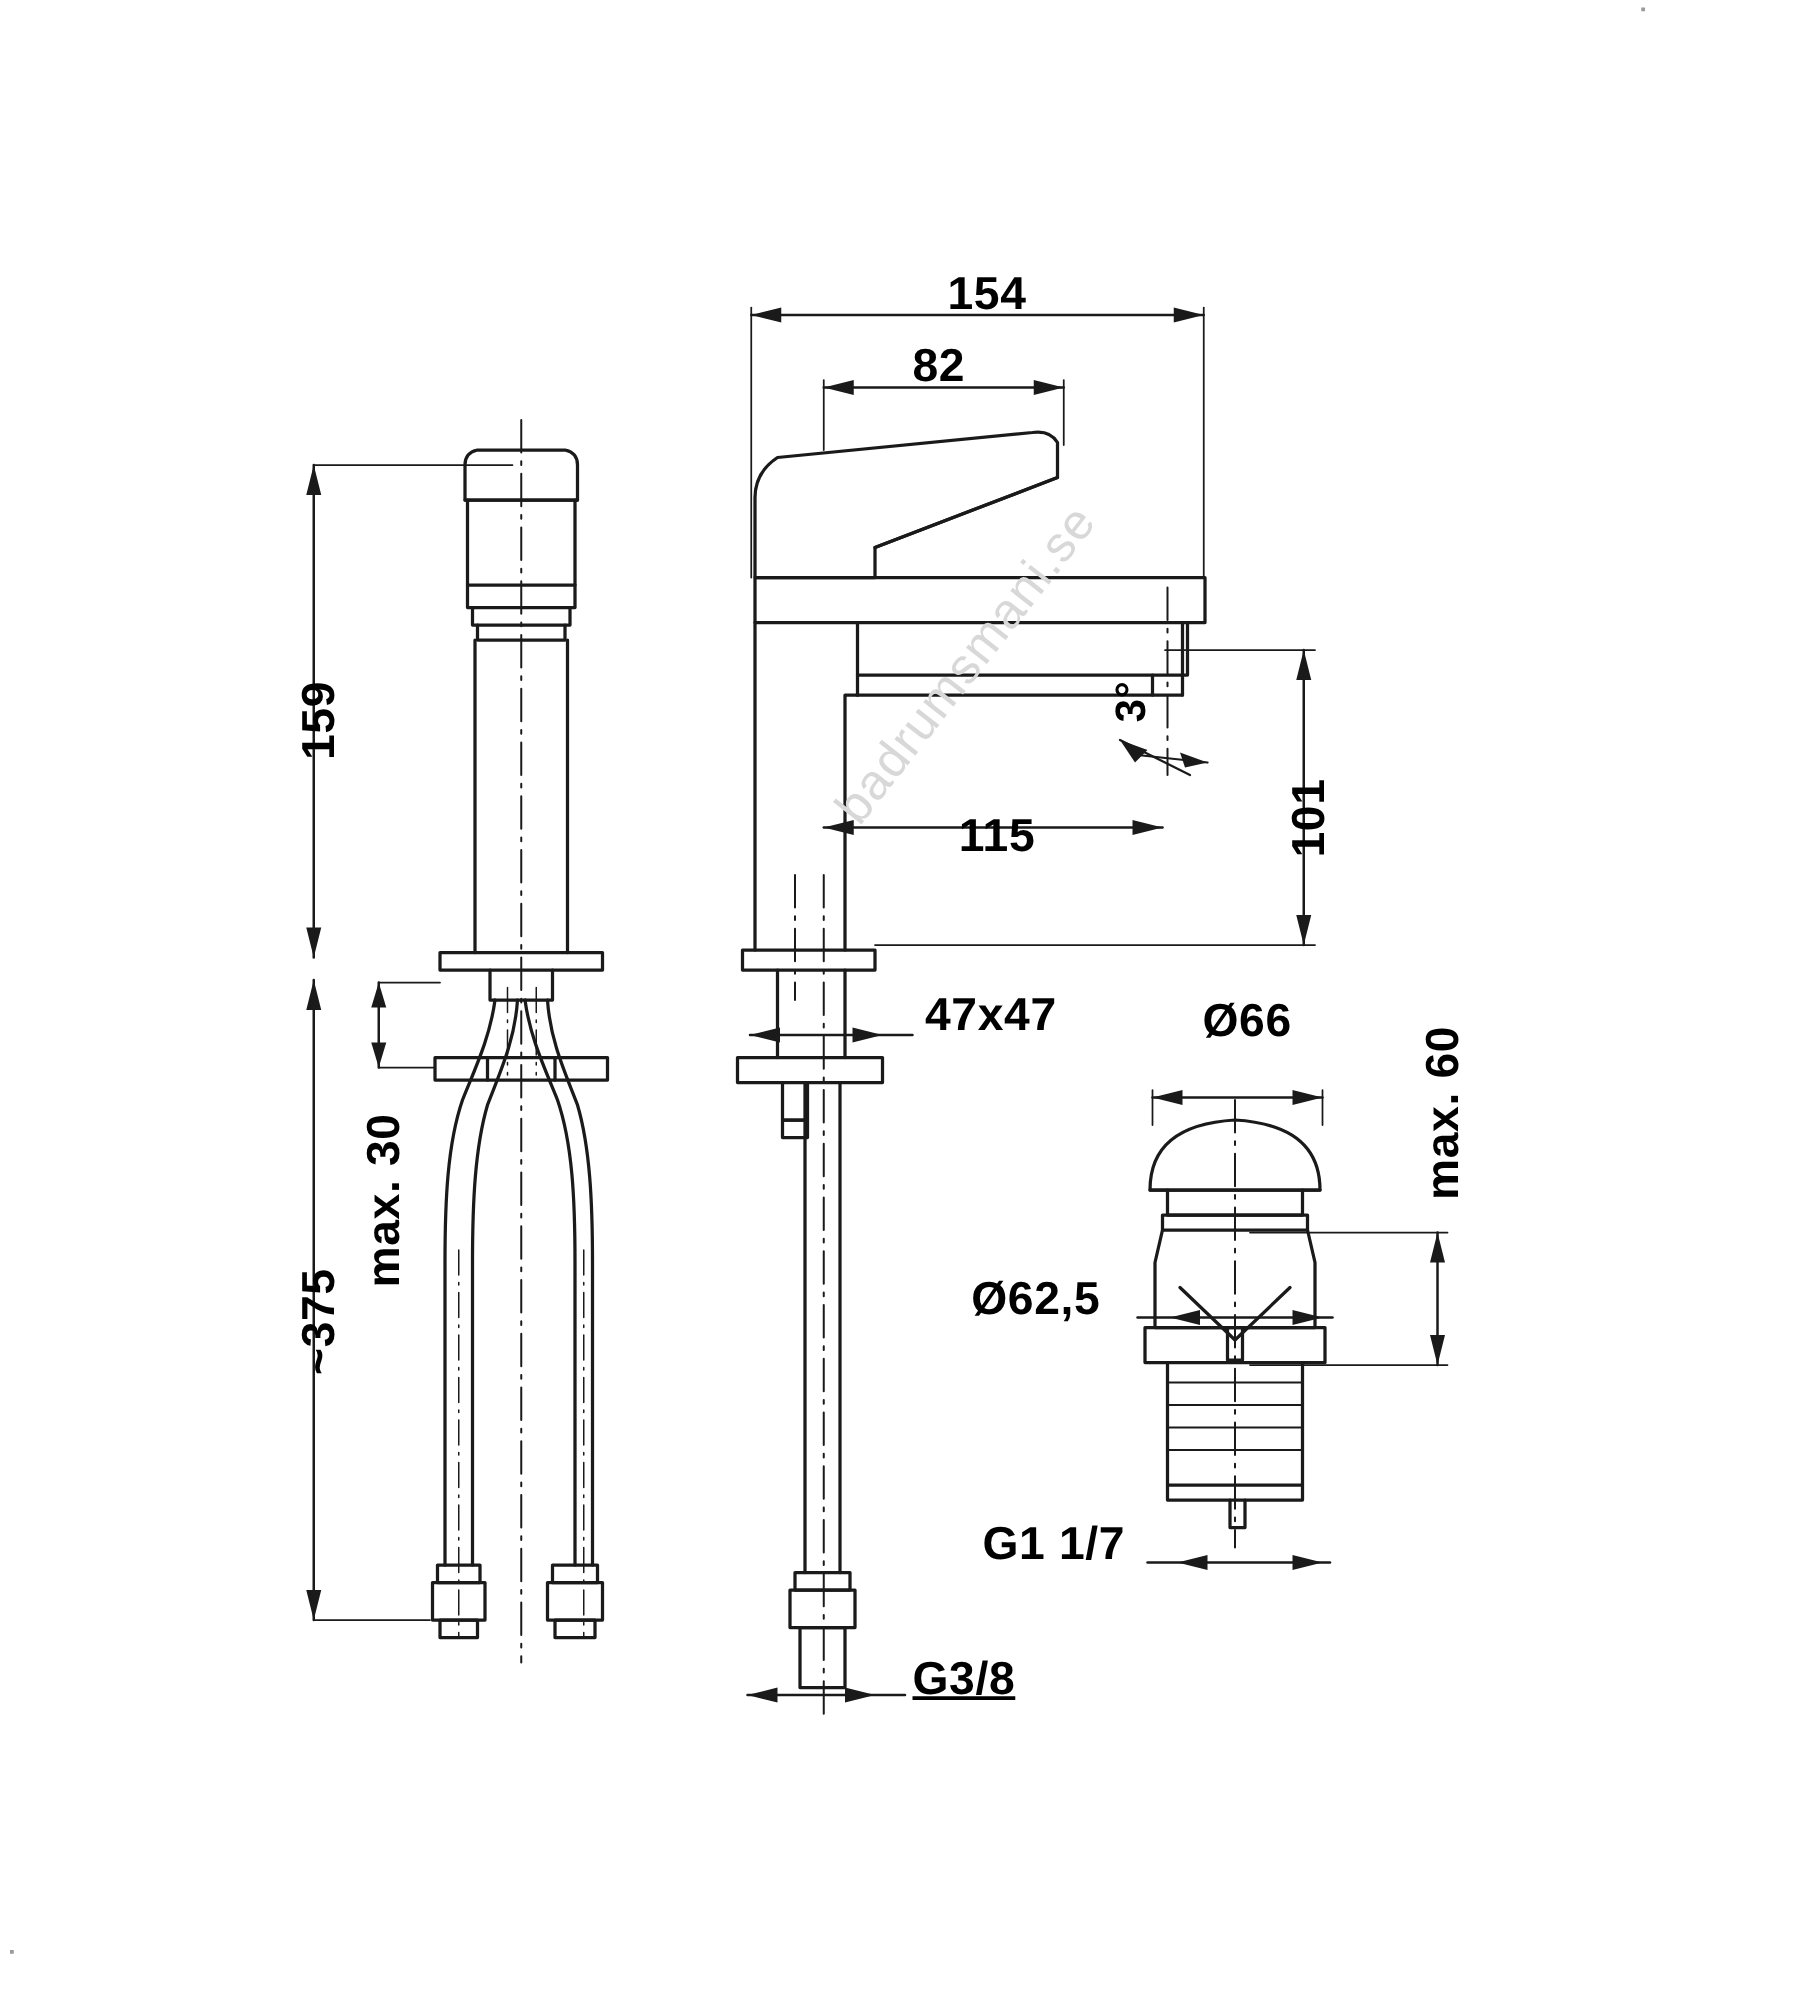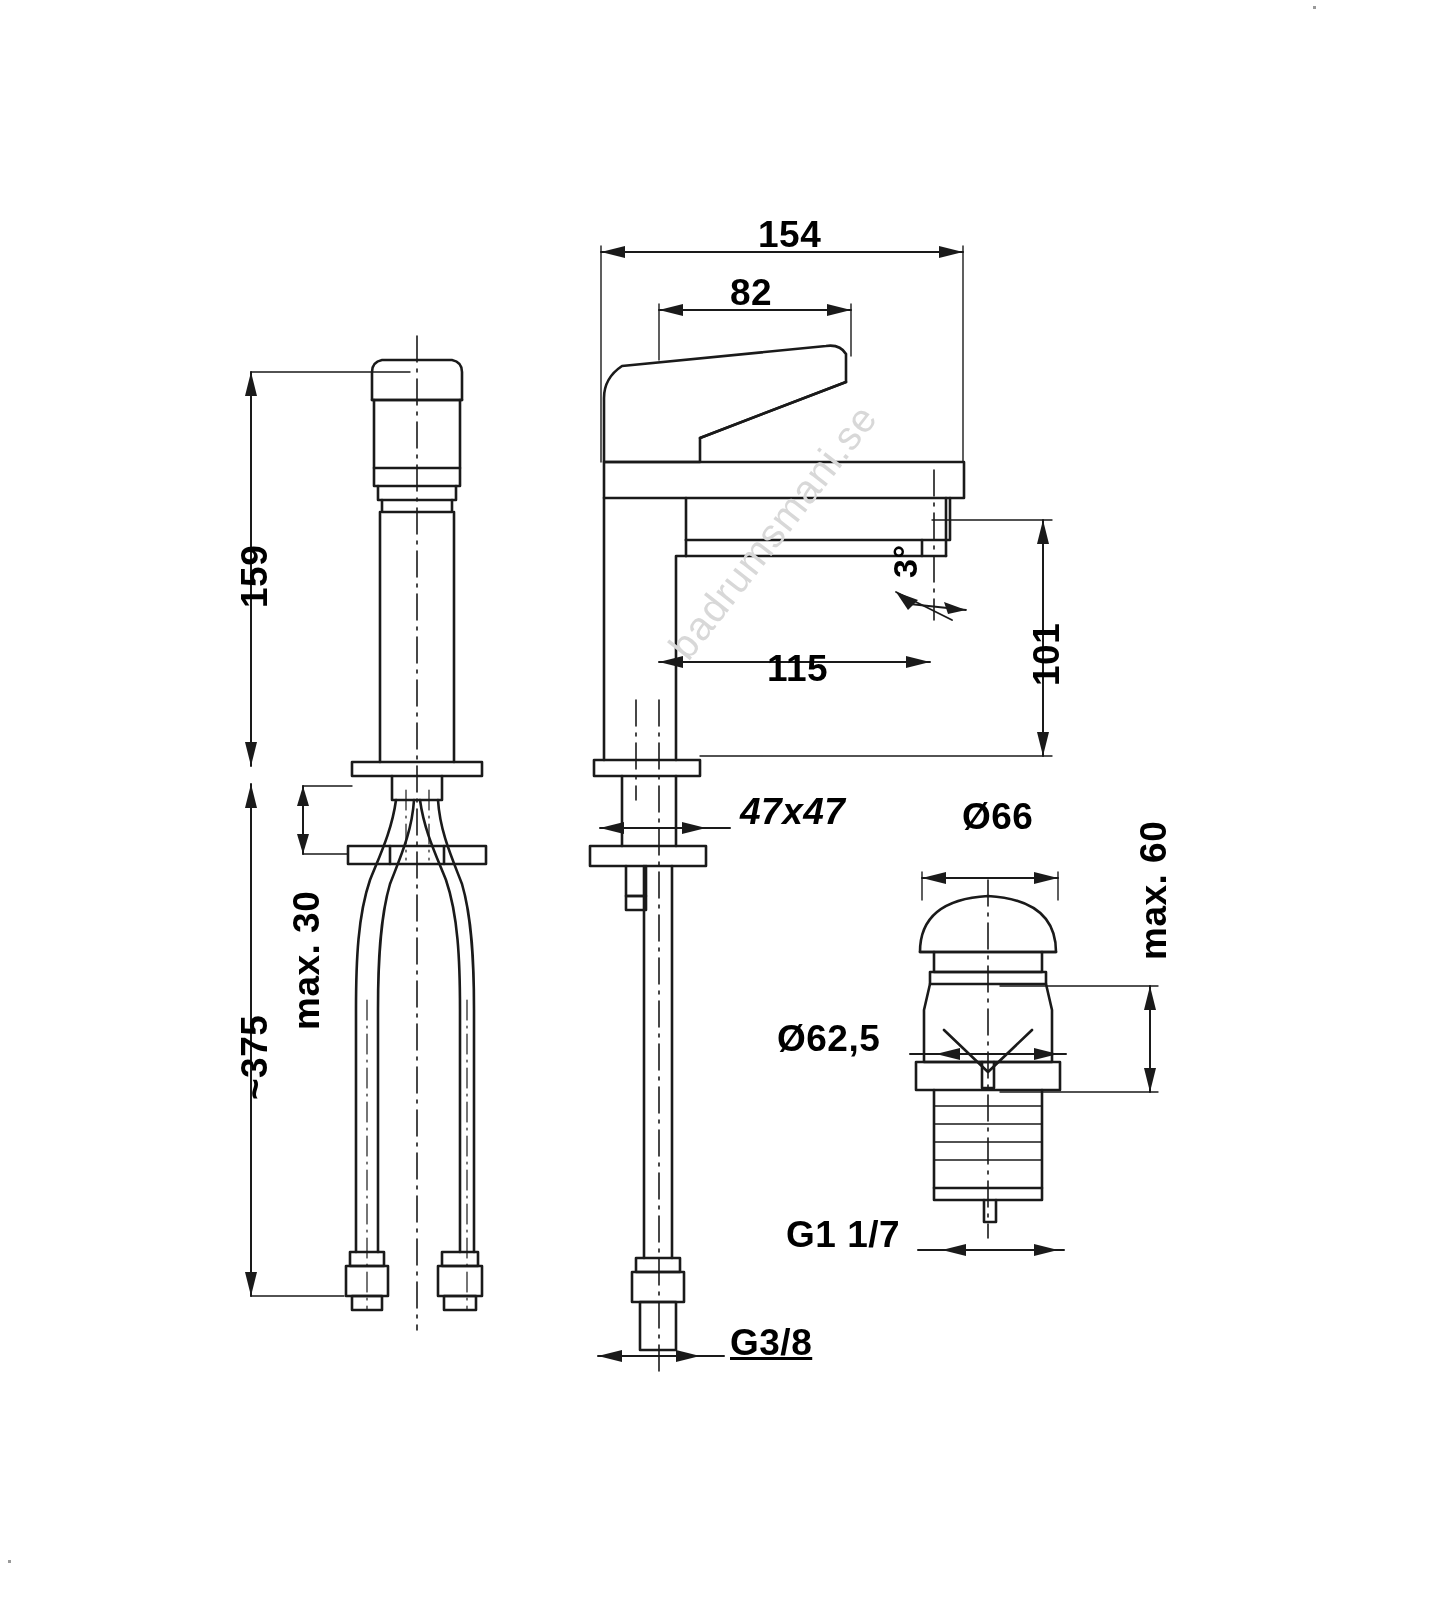--- a/index.html
+++ b/index.html
@@ -264,21 +264,21 @@
     </g>
   </svg>
 
   <div class="lbl" style="left:758px; top:216px;">154</div>
   <div class="lbl" style="left:730px; top:274px;">82</div>
   <div class="lbl" style="left:767px; top:614px;margin-top:36px;">115</div>
   <div class="lbl vert" style="left:1028px; top:686px;">101</div>
   <div class="lbl vert" style="left:236px; top:608px;">159</div>
   <div class="lbl vert" style="left:236px; top:1100px;">~375</div>
   <div class="lbl vert" style="left:288px; top:1030px;">max. 30</div>
-  <div class="lbl" style="left:740px; top:793px;font-style:italic;">47x47</div>
+  <div class="lbl" style="left:740px; top:793px;">47x47</div>
   <div class="lbl vert" style="left:888px; top:578px; font-size:34px;">3°</div>
   <div class="lbl" style="left:730px; top:1324px;text-decoration:underline;">G3/8</div>
   <div class="lbl" style="left:962px; top:798px;">Ø66</div>
   <div class="lbl" style="left:777px; top:1020px;">Ø62,5</div>
   <div class="lbl" style="left:786px; top:1216px;">G1 1/7</div>
   <div class="lbl vert" style="left:1135px; top:960px;">max. 60</div>
 
   <div class="watermark">badrumsmani.se</div>
 </div>
 

